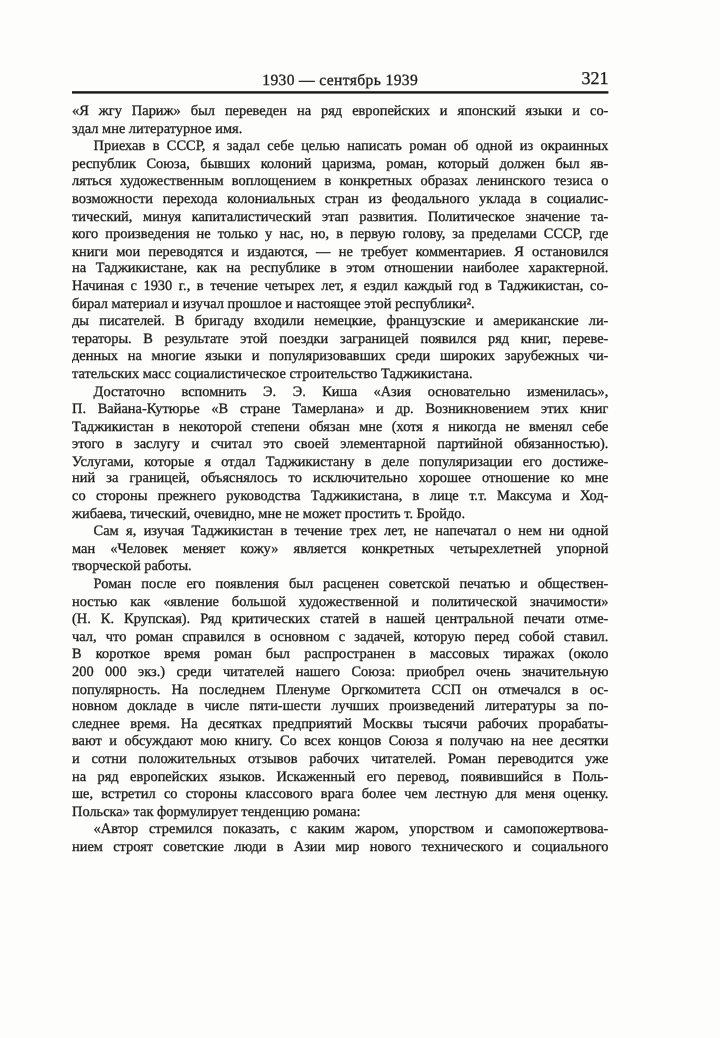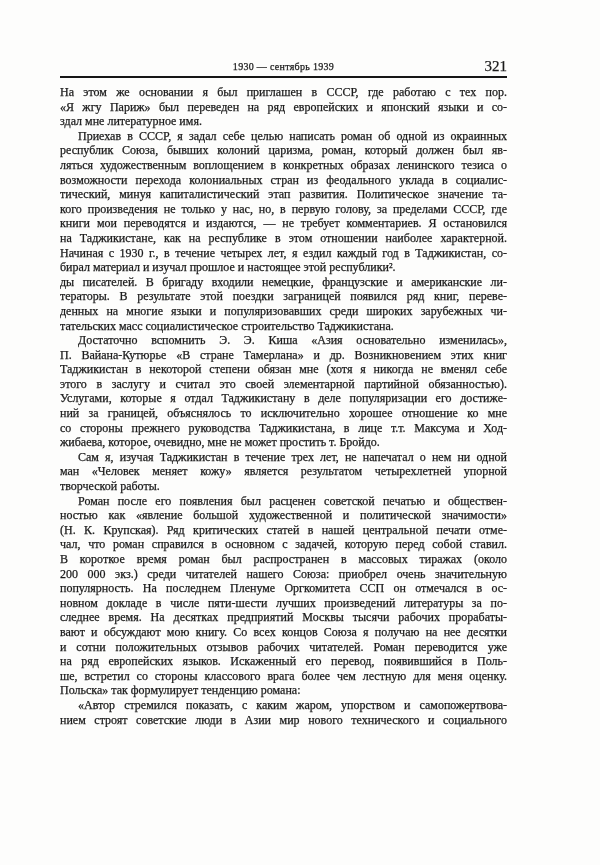--- a/index.html
+++ b/index.html
@@ -18,21 +18,21 @@
     left:60px; top:58px;
     width:447px;
   }
   .running-header {
     position:relative;
     height:17px;
   }
   .running-title {
     display:block;
     text-align:center;
-    font-size:10px;
+    font-size:13px;
     letter-spacing:0.3px;
     line-height:17px;
   }
   .page-number {
     position:absolute;
     right:0; top:0;
     font-size:15px;
     line-height:17px;
   }
   .header-rule {
@@ -59,21 +59,20 @@
 <body>
 
 <div class="page">
   <div class="content">
     <div class="running-header">
       <span class="running-title">1930 — сентябрь 1939</span>
       <span class="page-number">321</span>
     </div>
     <div class="header-rule"></div>
     <div class="text-body" id="text-body">
-        <div class="line">На этом же основании я был приглашен в СССР, где работаю с тех пор.</div>
         <div class="line">«Я жгу Париж» был переведен на ряд европейских и японский языки и со-</div>
         <div class="line final">здал мне литературное имя.</div>
         <div class="line indent">Приехав в СССР, я задал себе целью написать роман об одной из окраинных</div>
         <div class="line">республик Союза, бывших колоний царизма, роман, который должен был яв-</div>
         <div class="line">ляться художественным воплощением в конкретных образах ленинского тезиса о</div>
         <div class="line">возможности перехода колониальных стран из феодального уклада в социалис-</div>
         <div class="line">тический, минуя капиталистический этап развития. Политическое значение та-</div>
         <div class="line">кого произведения не только у нас, но, в первую голову, за пределами СССР, где</div>
         <div class="line">книги мои переводятся и издаются, — не требует комментариев. Я остановился</div>
         <div class="line">на Таджикистане, как на республике в этом отношении наиболее характерной.</div>
@@ -83,23 +82,23 @@
         <div class="line">тераторы. В результате этой поездки заграницей появился ряд книг, переве-</div>
         <div class="line">денных на многие языки и популяризовавших среди широких зарубежных чи-</div>
         <div class="line final">тательских масс социалистическое строительство Таджикистана.</div>
         <div class="line indent">Достаточно вспомнить Э. Э. Киша «Азия основательно изменилась»,</div>
         <div class="line">П. Вайана-Кутюрье «В стране Тамерлана» и др. Возникновением этих книг</div>
         <div class="line">Таджикистан в некоторой степени обязан мне (хотя я никогда не вменял себе</div>
         <div class="line">этого в заслугу и считал это своей элементарной партийной обязанностью).</div>
         <div class="line">Услугами, которые я отдал Таджикистану в деле популяризации его достиже-</div>
         <div class="line">ний за границей, объяснялось то исключительно хорошее отношение ко мне</div>
         <div class="line">со стороны прежнего руководства Таджикистана, в лице т.т. Максума и Ход-</div>
-        <div class="line final">жибаева, которое, очевидно, мне не может простить т. Бройдо.</div>
+        <div class="line final">жибаева, тический, очевидно, мне не может простить т. Бройдо.</div>
         <div class="line indent">Сам я, изучая Таджикистан в течение трех лет, не напечатал о нем ни одной</div>
-        <div class="line">ман «Человек меняет кожу» является результатом четырехлетней упорной</div>
+        <div class="line">ман «Человек меняет кожу» является конкретных четырехлетней упорной</div>
         <div class="line final">творческой работы.</div>
         <div class="line indent">Роман после его появления был расценен советской печатью и обществен-</div>
         <div class="line">ностью как «явление большой художественной и политической значимости»</div>
         <div class="line">(Н. К. Крупская). Ряд критических статей в нашей центральной печати отме-</div>
         <div class="line">чал, что роман справился в основном с задачей, которую перед собой ставил.</div>
         <div class="line">В короткое время роман был распространен в массовых тиражах (около</div>
         <div class="line">200 000 экз.) среди читателей нашего Союза: приобрел очень значительную</div>
         <div class="line">популярность. На последнем Пленуме Оргкомитета ССП он отмечался в ос-</div>
         <div class="line">новном докладе в числе пяти-шести лучших произведений литературы за по-</div>
         <div class="line">следнее время. На десятках предприятий Москвы тысячи рабочих прорабаты-</div>

